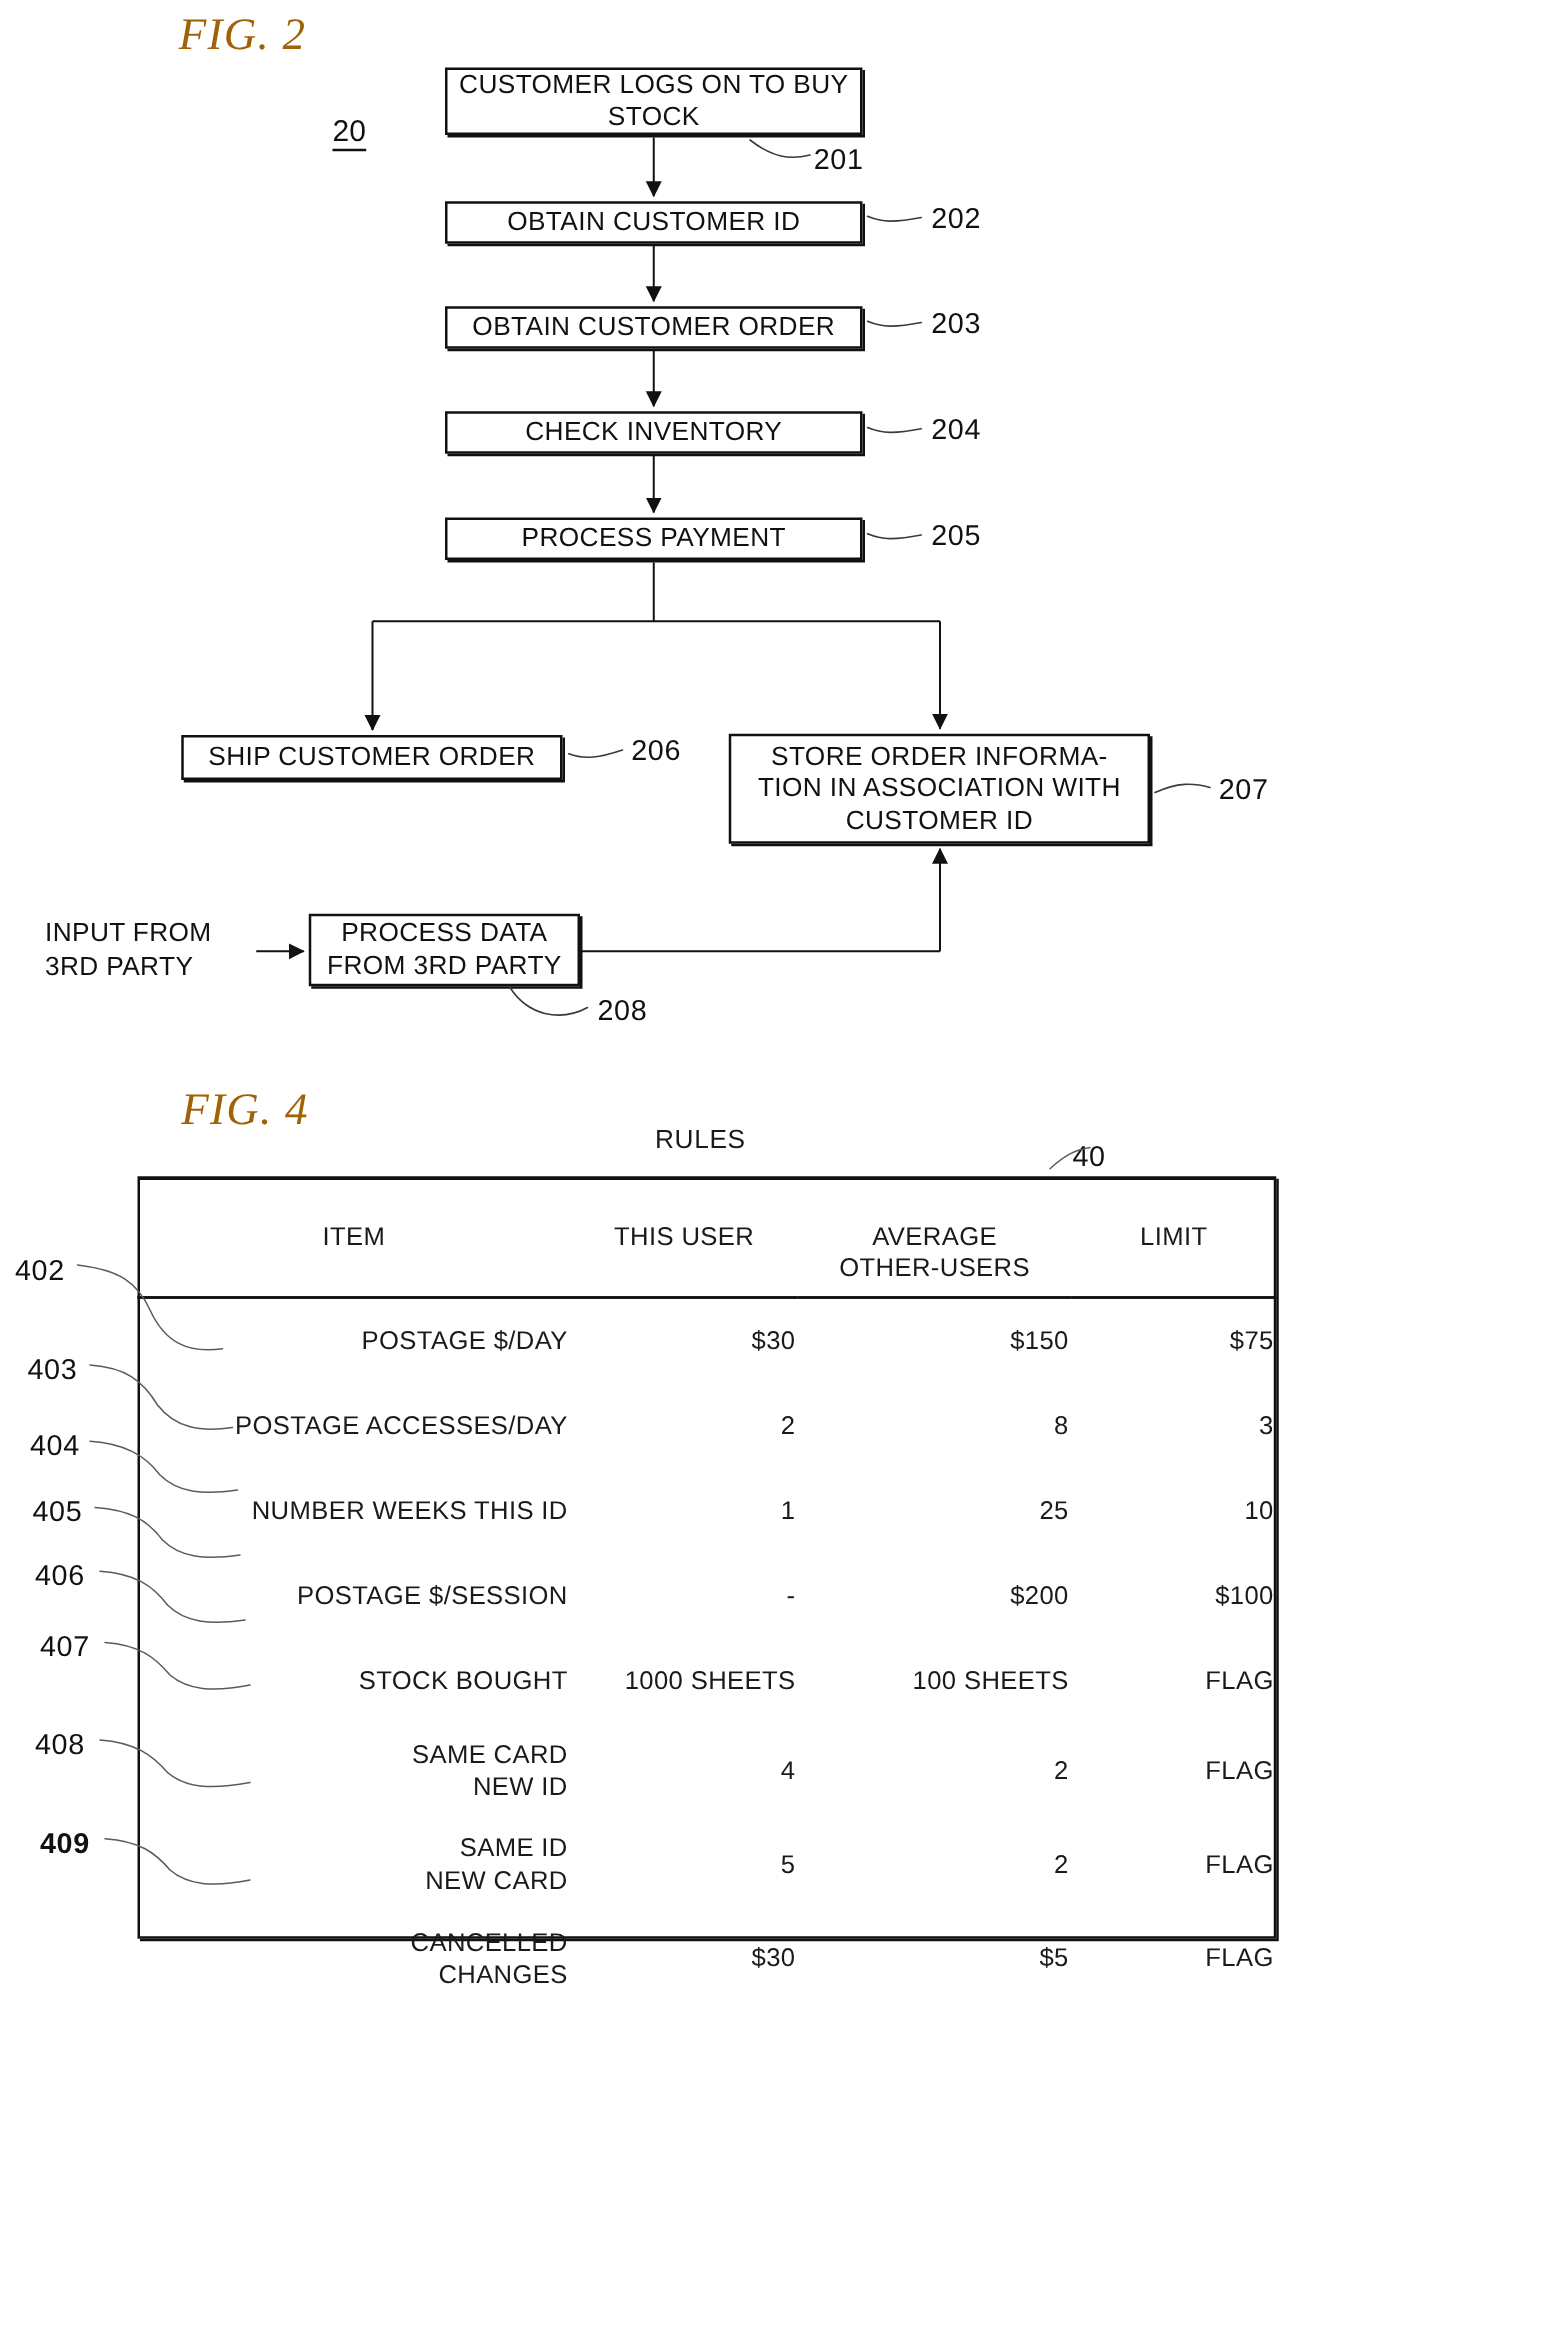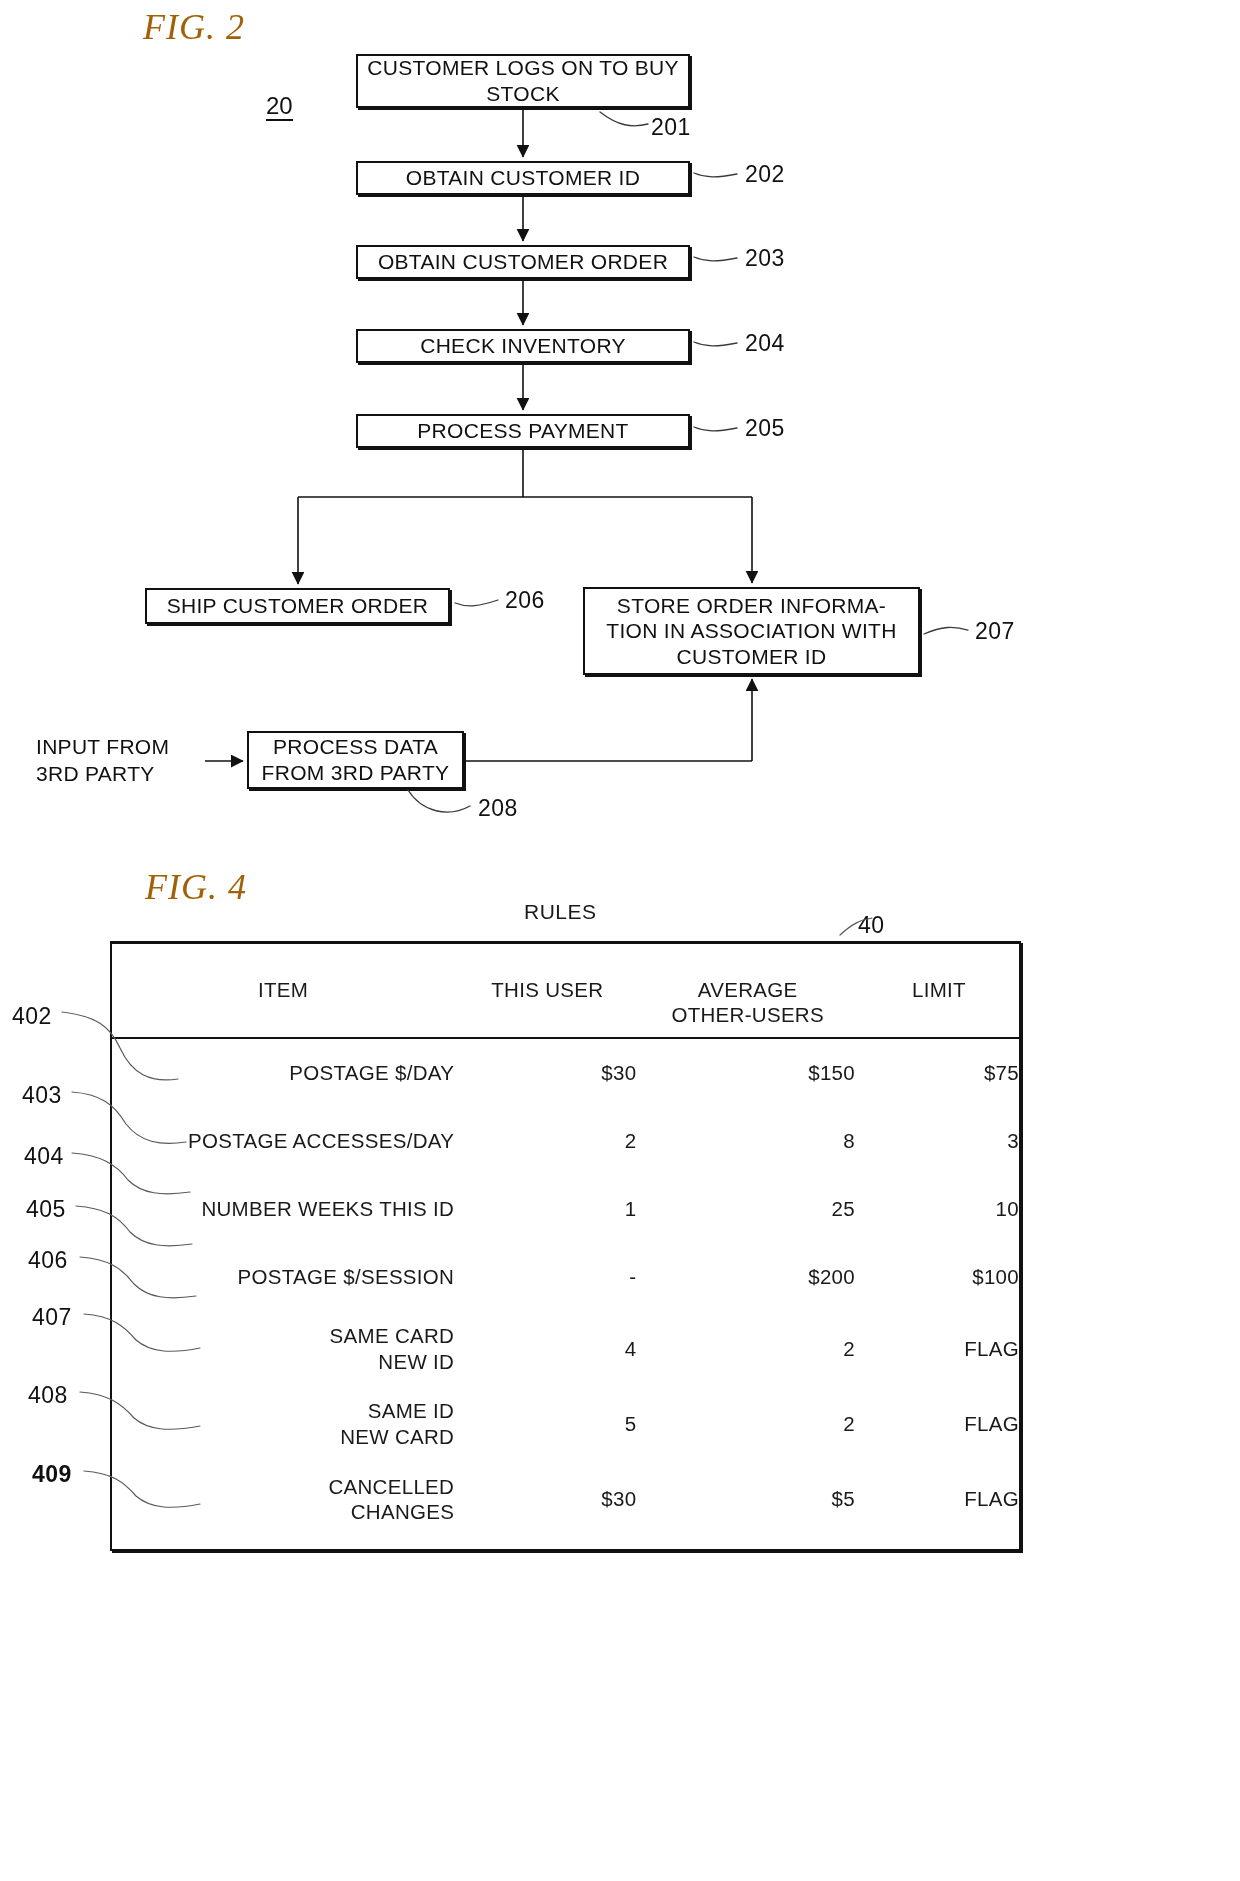--- a/index.html
+++ b/index.html
@@ -243,20 +243,26 @@
           <td class="item">NUMBER WEEKS THIS ID</td>
           <td>1</td>
           <td>25</td>
           <td>10</td>
         </tr>
         <tr>
           <td class="item">POSTAGE $/SESSION</td>
           <td>-</td>
           <td>$200</td>
           <td>$100</td>
+        </tr>
+        <tr>
+          <td class="item">STOCK BOUGHT</td>
+          <td>1000 SHEETS</td>
+          <td>100 SHEETS</td>
+          <td>FLAG</td>
         </tr>
         <tr>
           <td class="item">SAME CARD
 NEW ID</td>
           <td>4</td>
           <td>2</td>
           <td>FLAG</td>
         </tr>
         <tr>
           <td class="item">SAME ID

